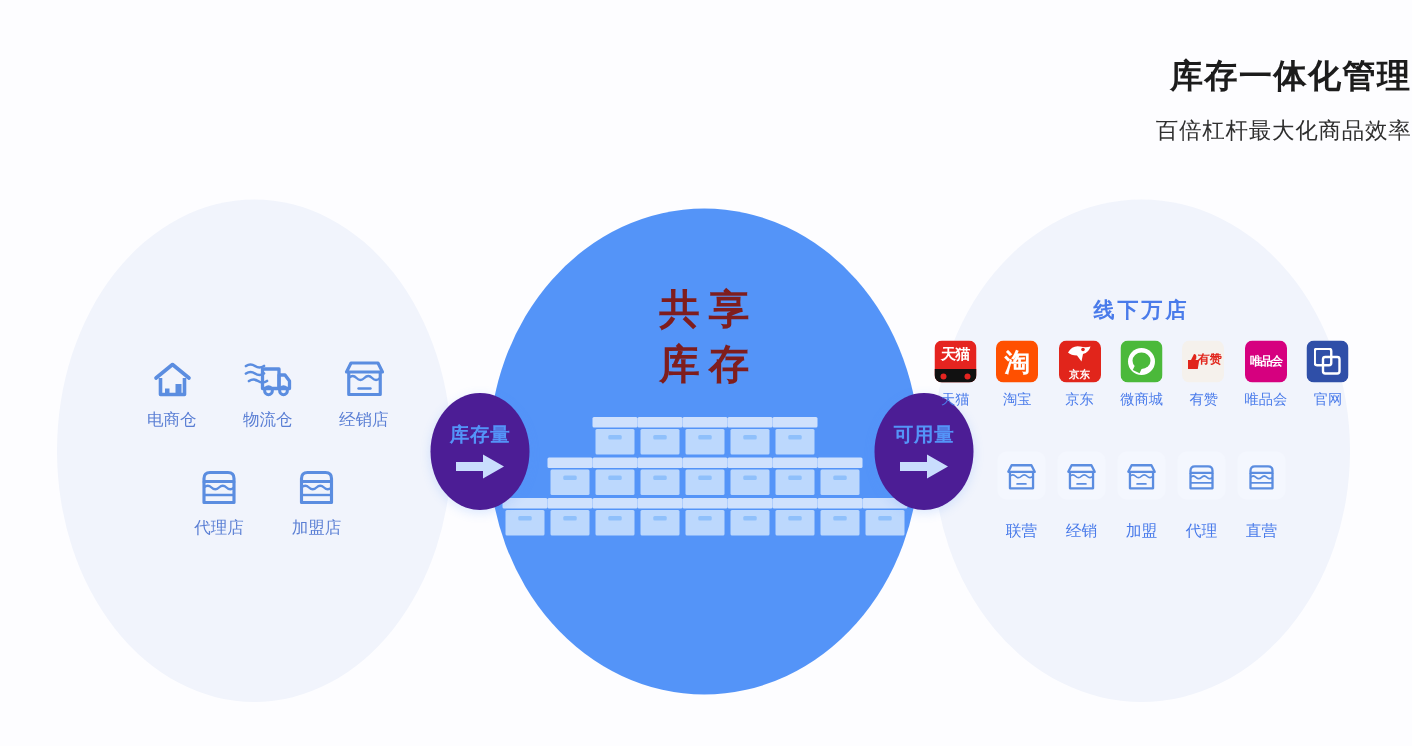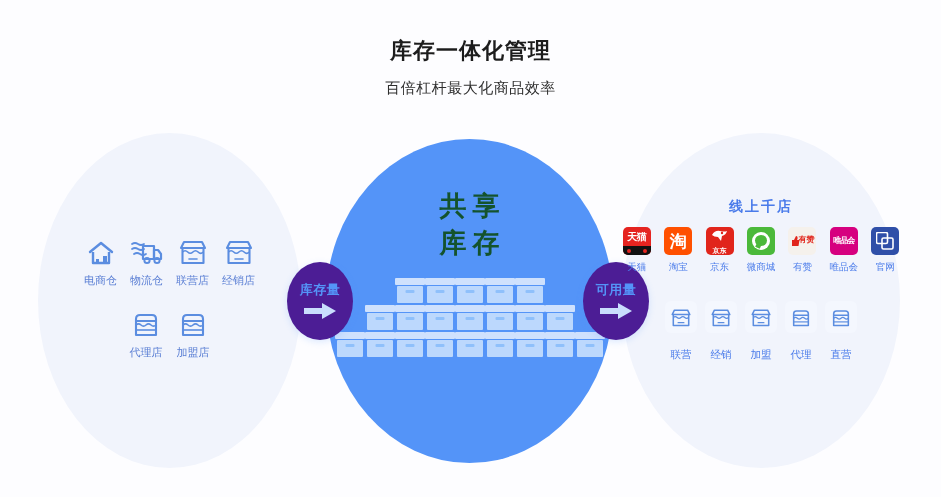--- a/index.html
+++ b/index.html
@@ -5,21 +5,21 @@
   * { box-sizing: border-box; margin: 0; padding: 0; }
   html, body {
     width: 941px; height: 497px;
     background: #fdfdff;
     font-family: "Liberation Sans", "DejaVu Sans", sans-serif;
     overflow: hidden;
   }
   .stage { position: relative; width: 941px; height: 497px; background: #fdfdff; }
 
   
-  .header { position: absolute; top: 36px; left: 0; width: 941px; text-align: center; }
+  .header { position: absolute; top: 36px; left: 0; width: 941px; text-align: right; }
   .title {
     font-size: 22px; font-weight: bold; color: #1c1c1c; letter-spacing: 1px;
     line-height: 30px;
   }
   .subtitle {
     font-size: 15px; color: #2e2e2e; letter-spacing: .5px; margin-top: 11px;
     line-height: 22px;
   }
 
   
@@ -30,21 +30,21 @@
   .circle-left  { left: 38px;  top: 133px; width: 263px; height: 335px; }
   .circle-right { left: 622px; top: 133px; width: 278px; height: 335px; }
   .circle-center {
     position: absolute; left: 326px; top: 139px; width: 287px; height: 324px;
     border-radius: 50%; background: #5494f8;
   }
 
   
   .center-label {
     position: absolute; left: 326px; top: 188px; width: 287px;
-    text-align: center; color: #14532d; font-size: 27px; font-weight: bold;
+    text-align: center; color: #7f1d1d; font-size: 27px; font-weight: bold;
     line-height: 37px; letter-spacing: 6px; text-indent: 6px;
   }
   .boxes { position: absolute; left: 326px; top: 278px; width: 287px; }
   .box-row { display: flex; justify-content: center; gap: 4px; margin-bottom: 2px; }
   .box { width: 26px; }
   .box-lid {
     height: 7px; background: #cfe1fd; border-radius: 1px; margin: 0 -2px 1px -2px;
   }
   .box-body {
     height: 17px; background: #bcd8fd; border-radius: 1px;
@@ -65,21 +65,21 @@
   .badge-right { left: 583px; top: 262px; }
   .badge-text {
     font-size: 13px; font-weight: bold; color: #5494f8; letter-spacing: .5px;
     line-height: 17px;
   }
   .badge-arrow { margin-top: 3px; line-height: 0; }
 
   
   .left-cluster { position: absolute; left: 38px; top: 232px; width: 263px; }
   .icon-row { display: flex; justify-content: center; align-items: flex-end; }
-  .icon-cell { display: flex; flex-direction: column; align-items: center; width: 46px; }
+  .icon-cell { display: flex; flex-direction: column; align-items: center; width: 46px; margin-left: 18px; }
   .icon-cell .glyph { height: 34px; display: flex; align-items: flex-end; justify-content: center; }
   .icon-cell .cap {
     font-size: 11px; color: #5b7fd4; margin-top: 7px; white-space: nowrap;
     line-height: 15px; font-weight: 500;
   }
   .left-row2 { margin-top: 16px; }
   .left-row2 .icon-cell { width: 47px; text-align: center; }
 
   
   .right-cluster { position: absolute; left: 622px; top: 196px; width: 278px; }
@@ -264,31 +264,20 @@
         </div>
         <div class="icon-cell">
           <div class="glyph">
             <svg width="30" height="28" viewBox="0 0 30 28">
               <path d="M3 10 L6 4 H24 L27 10 Z" fill="none" stroke="#5b8de0" stroke-width="2.1" stroke-linejoin="round"></path>
               <path d="M4.5 10 V25 H25.5 V10" fill="none" stroke="#5b8de0" stroke-width="2.1" stroke-linejoin="round"></path>
               <path d="M4.5 14 q2.6 -2.6 5.2 0 t5.2 0 t5.2 0 t5.2 0" fill="none" stroke="#5b8de0" stroke-width="1.6"></path>
               <path d="M11 21 H19" stroke="#5b8de0" stroke-width="1.6" stroke-linecap="round"></path>
             </svg>
           </div>
-          <div class="cap">联营店</div>
-        </div>
-        <div class="icon-cell">
-          <div class="glyph">
-            <svg width="30" height="28" viewBox="0 0 30 28">
-              <path d="M3 10 L6 4 H24 L27 10 Z" fill="none" stroke="#5b8de0" stroke-width="2.1" stroke-linejoin="round"></path>
-              <path d="M4.5 10 V25 H25.5 V10" fill="none" stroke="#5b8de0" stroke-width="2.1" stroke-linejoin="round"></path>
-              <path d="M4.5 14 q2.6 -2.6 5.2 0 t5.2 0 t5.2 0 t5.2 0" fill="none" stroke="#5b8de0" stroke-width="1.6"></path>
-              <path d="M11 21 H19" stroke="#5b8de0" stroke-width="1.6" stroke-linecap="round"></path>
-            </svg>
-          </div>
           <div class="cap">经销店</div>
         </div>
       </div>
     <div class="icon-row left-row2" id="left-row2">
         <div class="icon-cell">
           <div class="glyph">
             <svg width="30" height="28" viewBox="0 0 30 28">
               <path d="M5 9 q0 -4 4 -4 H21 q4 0 4 4 V11 H5 Z" fill="none" stroke="#5b8de0" stroke-width="2.1" stroke-linejoin="round"></path>
               <path d="M5 11 V25 H25 V11" fill="none" stroke="#5b8de0" stroke-width="2.1" stroke-linejoin="round"></path>
               <path d="M5 15 q2.5 -2.4 5 0 t5 0 t5 0 t5 0" fill="none" stroke="#5b8de0" stroke-width="1.6"></path>
@@ -305,21 +294,21 @@
               <path d="M5 15 q2.5 -2.4 5 0 t5 0 t5 0 t5 0" fill="none" stroke="#5b8de0" stroke-width="1.6"></path>
               <path d="M5 20 H25" stroke="#5b8de0" stroke-width="1.6"></path>
             </svg>
           </div>
           <div class="cap">加盟店</div>
         </div>
       </div>
   </div>
 
   <div class="right-cluster">
-    <div class="group-title">线上千店</div>
+    <div class="group-title">线下万店</div>
     <div class="logo-row" id="online-row">
         <div class="logo-cell">
           <div class="logo-tile">
             <div style="position:absolute;inset:0;background:#e52420"></div>
             <div style="position:absolute;left:0;right:0;bottom:0;height:9px;background:#111"></div>
             <div style="position:absolute;left:4px;bottom:2px;width:4px;height:4px;border-radius:50%;background:#e52420"></div>
             <div style="position:absolute;right:4px;bottom:2px;width:4px;height:4px;border-radius:50%;background:#e52420"></div>
             <span style="position:relative;color:#fff;font-size:10px;font-weight:bold;line-height:1;top:-4px;letter-spacing:-.5px">天猫</span>
           </div>
           <div class="logo-cap">天猫</div>

